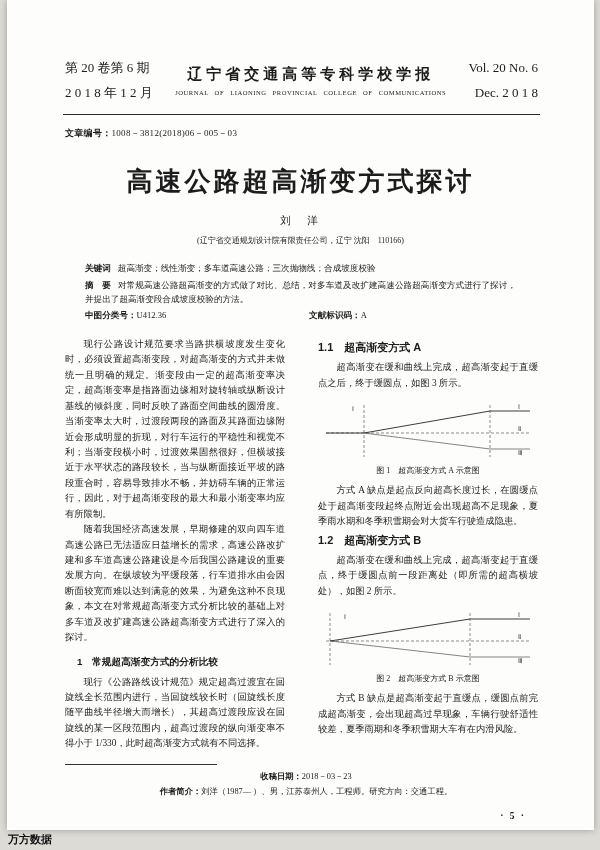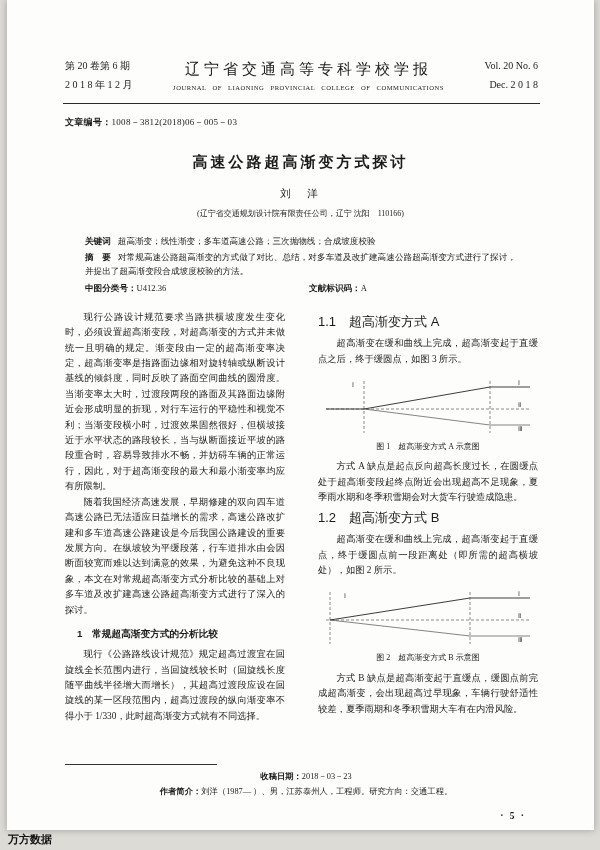--- a/index.html
+++ b/index.html
@@ -13,46 +13,46 @@
   .scan { position:relative; width:600px; height:850px; background:#dddbd6; overflow:hidden; }
   .page {
     position:absolute; left:7px; top:0;
     width:587px; height:830px;
     background:#fdfdfc;
     box-shadow:0 0 7px rgba(0,0,0,.28);
   }
 
   
   .header { display:flex; justify-content:space-between; align-items:center; margin:56px 56px 0 58px; }
-  .h-left, .h-right { font-size:10px; line-height:1.9; white-space:nowrap; }
+  .h-left, .h-right { font-size:13px; line-height:1.9; white-space:nowrap; }
   .h-right { text-align:right; }
   .h-center { text-align:center; flex:1; }
-  .journal-cn { font-size:15px; font-weight:normal; letter-spacing:4px; font-family:"Liberation Sans","DejaVu Sans",sans-serif; }
+  .journal-cn { font-size:15px; font-weight:bold; letter-spacing:4px; font-family:"Liberation Sans","DejaVu Sans",sans-serif; }
   .journal-en { font-size:6.6px; letter-spacing:.5px; word-spacing:4px; margin-top:5px; color:#222; }
   .header-rule { border-top:1.3px solid #2a2a2a; margin:9px 54px 0 56px; }
 
   .article-id { margin:12px 0 0 58px; font-size:9px; letter-spacing:.3px; }
 
-  .title { font-size:15px; font-weight:600; text-align:center; letter-spacing:3px; margin:24px 0 0; }
+  .title { font-size:26px; font-weight:600; text-align:center; letter-spacing:3px; margin:24px 0 0; }
   .author { text-align:center; font-size:10.5px; letter-spacing:3px; margin-top:15px; }
   .affiliation { text-align:center; font-size:8px; margin-top:7px; color:#242424; }
 
   .abstract { margin:15px 78px 0 78px; font-size:8.6px; line-height:1.65; text-align:justify; }
   .abstract p { margin:0 0 2px; }
   .abs-label { margin-right:7px; font-family:"Liberation Sans","DejaVu Sans",sans-serif; }
   .clc-line { display:flex; margin-top:3px; }
   .clc-line > span:first-child { width:52%; }
   .clc-line b { font-family:"Liberation Sans","DejaVu Sans",sans-serif; }
 
   
   .columns { display:flex; gap:33px; margin:15px 56px 0 58px; }
   .col { flex:1; min-width:0; font-size:9.3px; line-height:1.66; text-align:justify; }
   .para { margin:0; text-indent:2em; }
   .sec   { font-size:9.7px; font-weight:bold; margin:8px 12px 5px; font-family:"Liberation Sans","DejaVu Sans",sans-serif; }
-  .subsec{ font-size:13px; font-weight:normal; margin:1px 0 4px; font-family:"Liberation Sans","DejaVu Sans",sans-serif; }
+  .subsec{ font-size:11px; font-weight:bold; margin:1px 0 4px; font-family:"Liberation Sans","DejaVu Sans",sans-serif; }
 
   figure { margin:8px 2px 6px; }
   .figsvg { display:block; width:100%; height:62px; }
   figcaption { text-align:center; font-size:8px; margin-top:3px; }
   .dash { stroke:#5a5a5a; stroke-width:.7; stroke-dasharray:3 2; }
   .solid { stroke:#333; stroke-width:.95; fill:none; }
   .thin { stroke-width:.6; }
   .rn { font-size:6.5px; fill:#333; font-family:"Liberation Serif",serif; }
 
   

